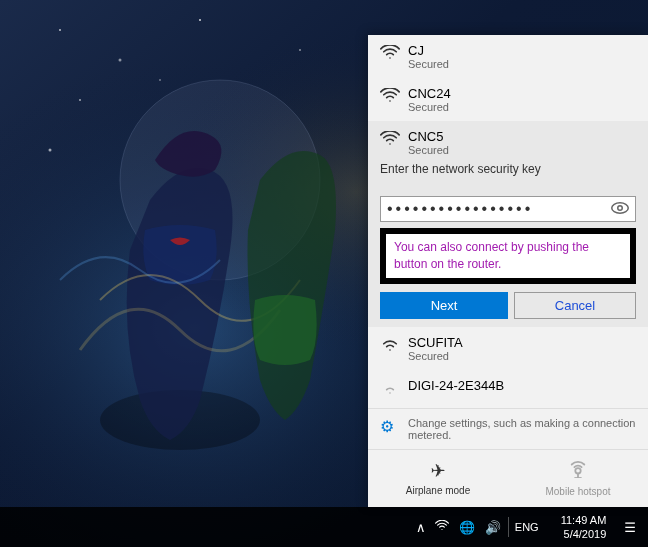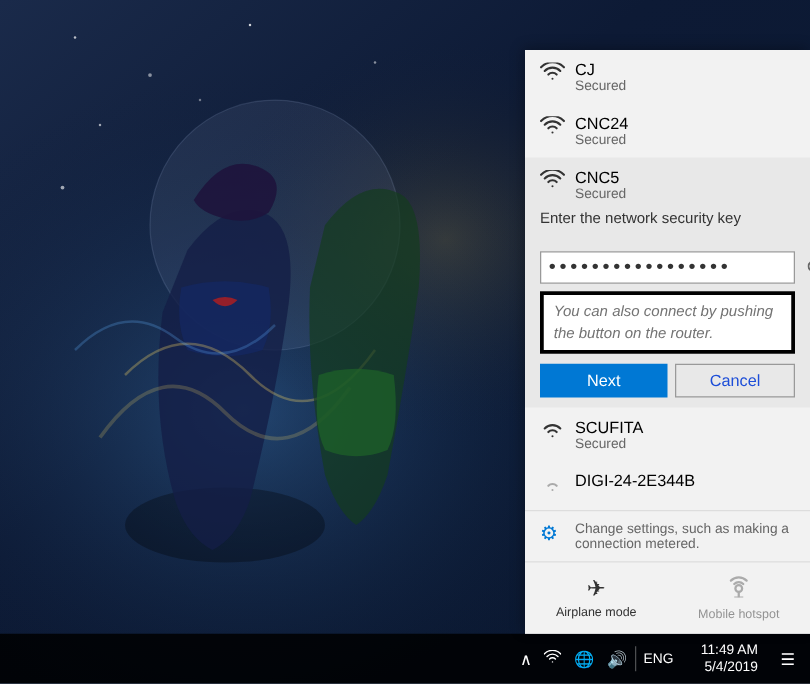--- a/index.html
+++ b/index.html
@@ -61,21 +61,21 @@
       text-align: right;
       padding: 0 8px;
       line-height: 1.3;
     }
 
     
     .wifi-panel {
       position: absolute;
       right: 0;
       bottom: 40px;
-      width: 228px;
+      width: 280px;
       background: #f2f2f2;
       box-shadow: -2px -2px 10px rgba(0,0,0,0.3);
       z-index: 200;
       overflow: hidden;
     }
 
     .wifi-network-item {
       padding: 8px 12px;
       cursor: pointer;
       display: flex;
@@ -145,28 +145,27 @@
     }
 
     .eye-icon {
       color: #666;
       font-size: 14px;
       cursor: pointer;
     }
 
     
     .wps-hint {
-      border: 3px solid #000000;
+      border: 6px solid #000000;
       background: white;
       padding: 5px 8px;
       font-size: 12px;
-      color: #737373;
+      color: #a21caf;
       margin-bottom: 8px;
       line-height: 1.4;
-      font-style: italic;
     }
 
     .action-buttons {
       display: flex;
       gap: 6px;
       justify-content: flex-start;
     }
 
     .btn-next {
       background: #0078d4;

